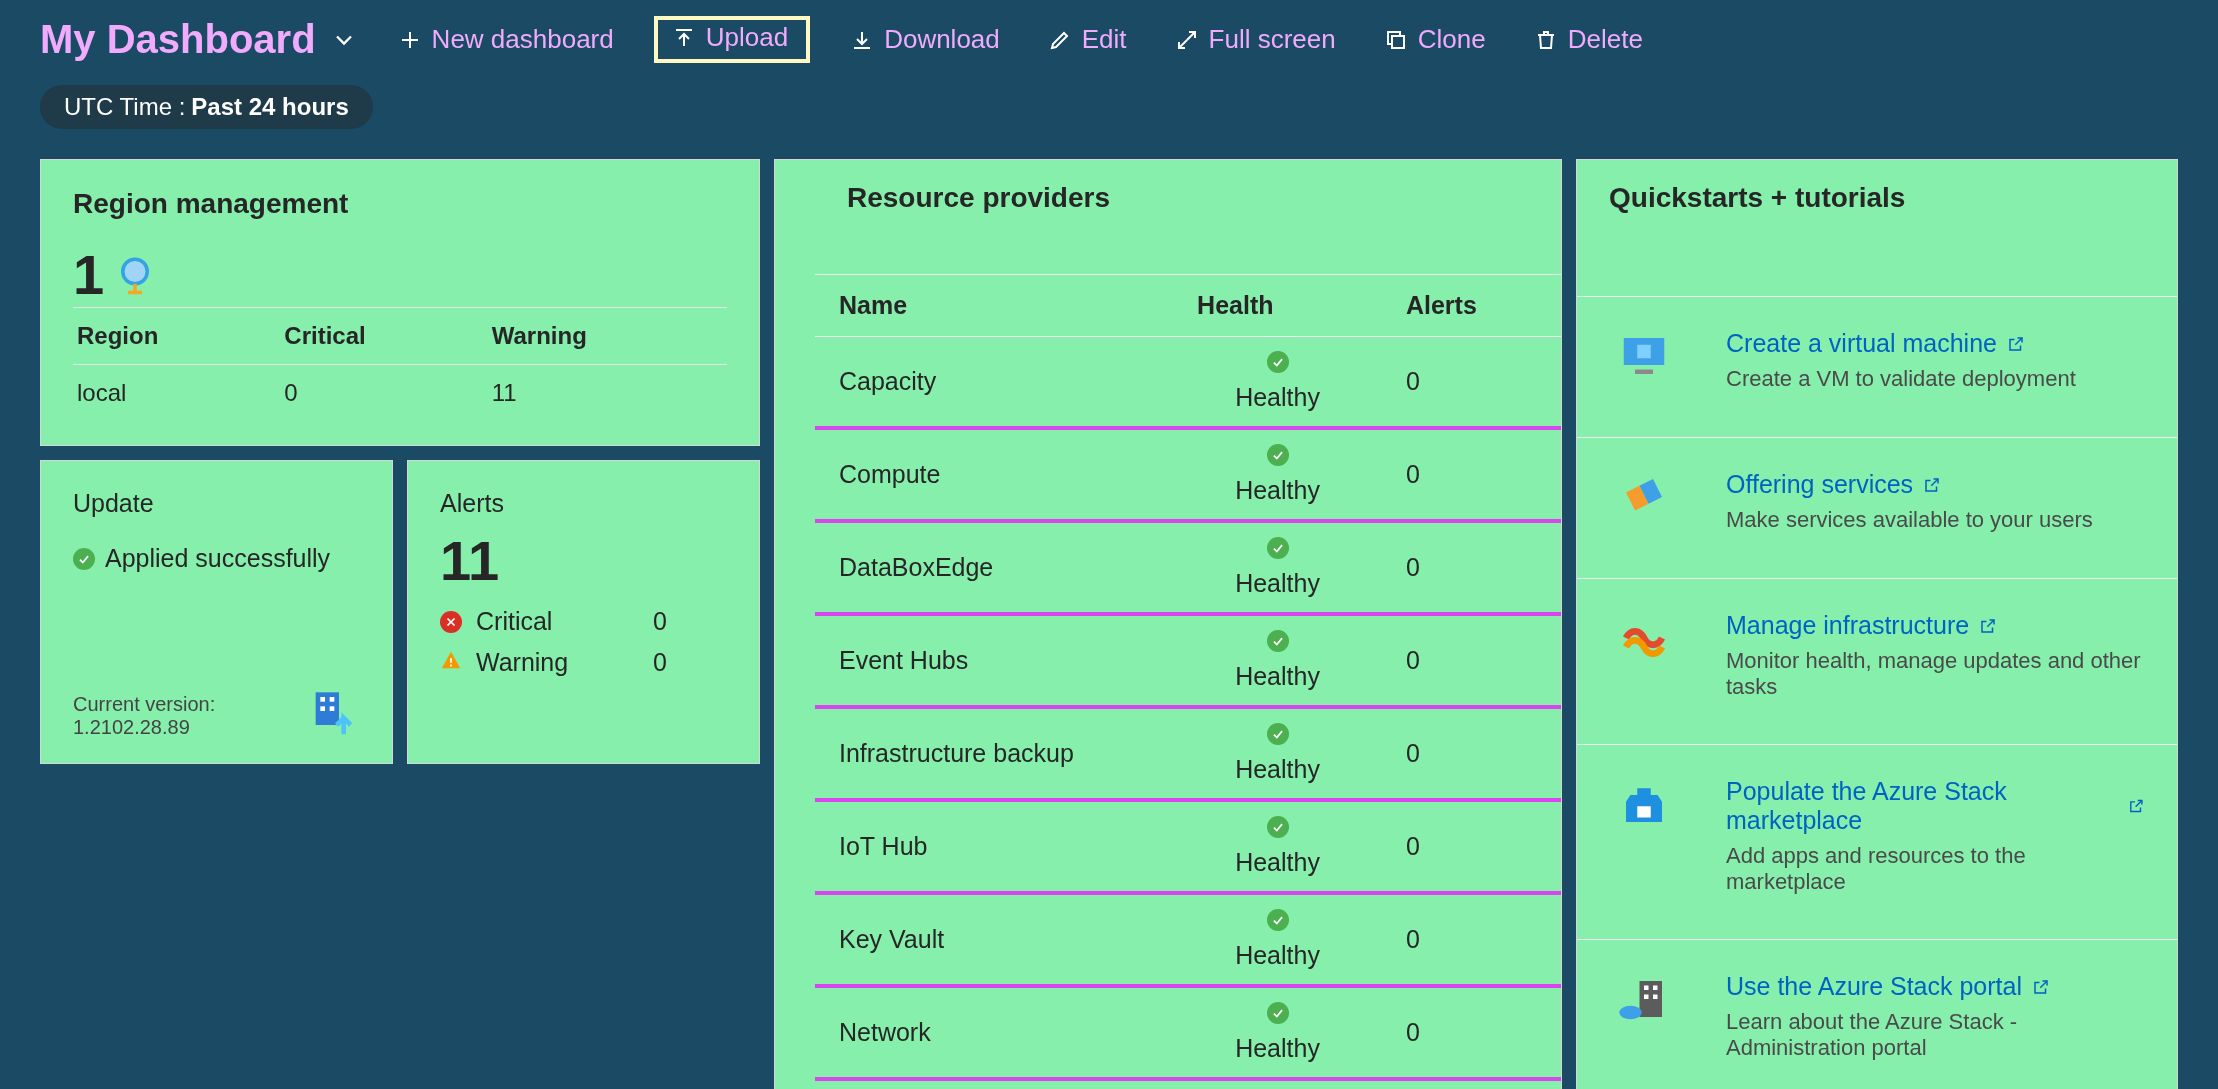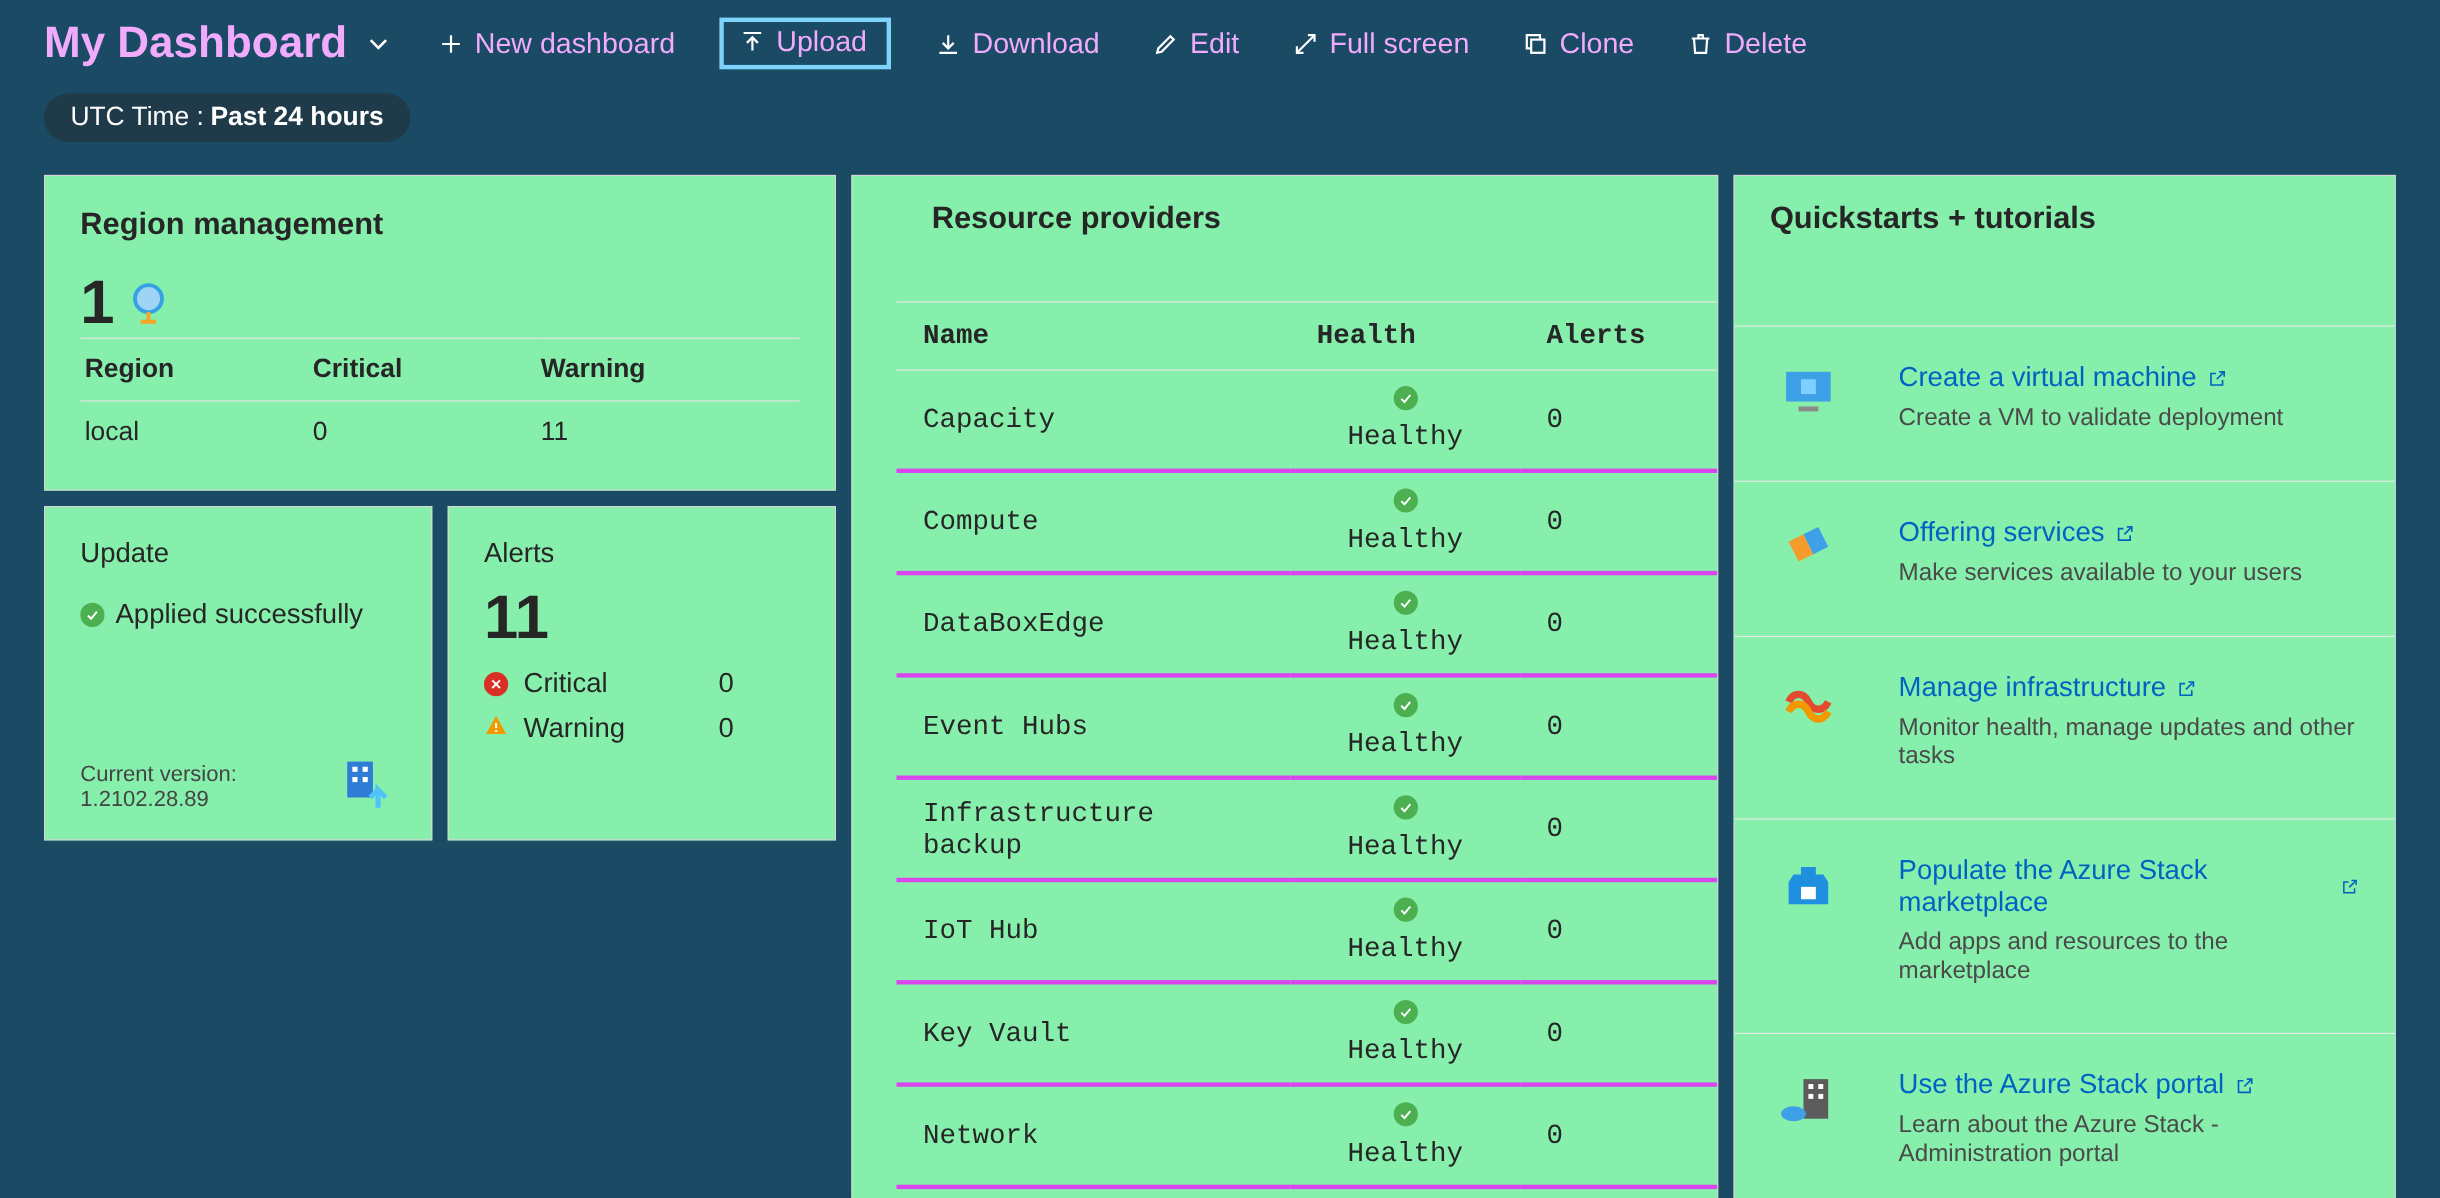--- a/index.html
+++ b/index.html
@@ -14,21 +14,21 @@
     overflow:hidden;
     padding:16px 40px;
   }
   
   .toolbar { display:flex; align-items:center; gap:32px; color:#f0abfc; font-size:28px; }
   .db-title { display:flex; align-items:center; gap:14px; }
   .db-title .name { font-weight:600; font-size:40px;}
   .db-title svg { stroke:#fff; }
   .tb-btn { display:flex; align-items:center; gap:10px; font-size:26px; cursor:pointer; padding:4px 8px;}
   .tb-btn svg { stroke:#fff; fill:none; }
-  .tb-upload-highlight { border:4px solid #7dd3fc; padding:2px 18px 6px 14px; }
+  .tb-upload-highlight { border:4px solid #fef9c3; padding:2px 18px 6px 14px; }
   
   .time-pill { display:inline-flex; margin-top:22px; background:#1f3a49; color:#fff; border-radius:999px; padding:8px 24px; font-size:24px;}
   .time-pill .bold { font-weight:600; margin-left:6px;}
   
   .grid { margin-top:30px; display:flex; gap:14px; align-items:flex-start;}
   .col1 { width:720px; display:flex; flex-direction:column; gap:14px;}
   .col2 { width:788px;padding-left:40px;}
   .col3 { flex:1;}
   .tile { background:#86efac; border:1px solid #d6d6d6;}
   .tile-pad { padding:28px 32px 24px 32px;}
@@ -43,21 +43,21 @@
   .row2 { display:flex; gap:14px;}
   .row2 .tile { flex:1;}
   .update-status { display:flex; align-items:center; gap:10px; margin-top:26px; font-size:25px; }
   .cv { margin-top:110px; display:flex; justify-content:space-between; align-items:flex-end; font-size:20px; color:#444;}
   .alerts-big { font-size:56px; font-weight:700; margin:10px 0 14px 0;}
   .alert-row { display:flex; align-items:center; gap:14px; font-size:25px; margin:12px 0;}
   .alert-row .cnt { margin-left:auto; padding-right:60px;}
   
   .rp-head { padding:22px 32px 60px 32px; border-bottom:1px solid #ececec;}
   .rp-head .tile-title { margin-bottom:0;}
-  table.rp { width:100%; border-collapse:collapse; font-size:25px;font-family:Liberation Mono, monospace;}
+  table.rp { width:100%; border-collapse:collapse; font-size:25px;}
   table.rp th { text-align:left; font-weight:600; padding:16px 24px; border-bottom:1px solid #ececec;}
   table.rp td { padding:14px 24px; border-bottom:4px solid #d946ef;}
   .health { display:flex; align-items:center; gap:10px;flex-direction:column;}
   .see-more { text-align:right; padding:14px 24px 18px 24px;}
   .see-more a { color:#0157c1; text-decoration:none; font-size:24px;}
   
   .qs-head { padding:22px 32px 60px 32px; border-bottom:1px solid #ececec;}
   .qs-item { display:flex; gap:47px; padding:32px 32px 44px 32px; border-bottom:1px solid #ececec;}
   .qs-item:last-child { border-bottom:none;}
   .qs-icon { width:70px; height:64px; flex:none; display:flex; align-items:flex-start; justify-content:center;}

